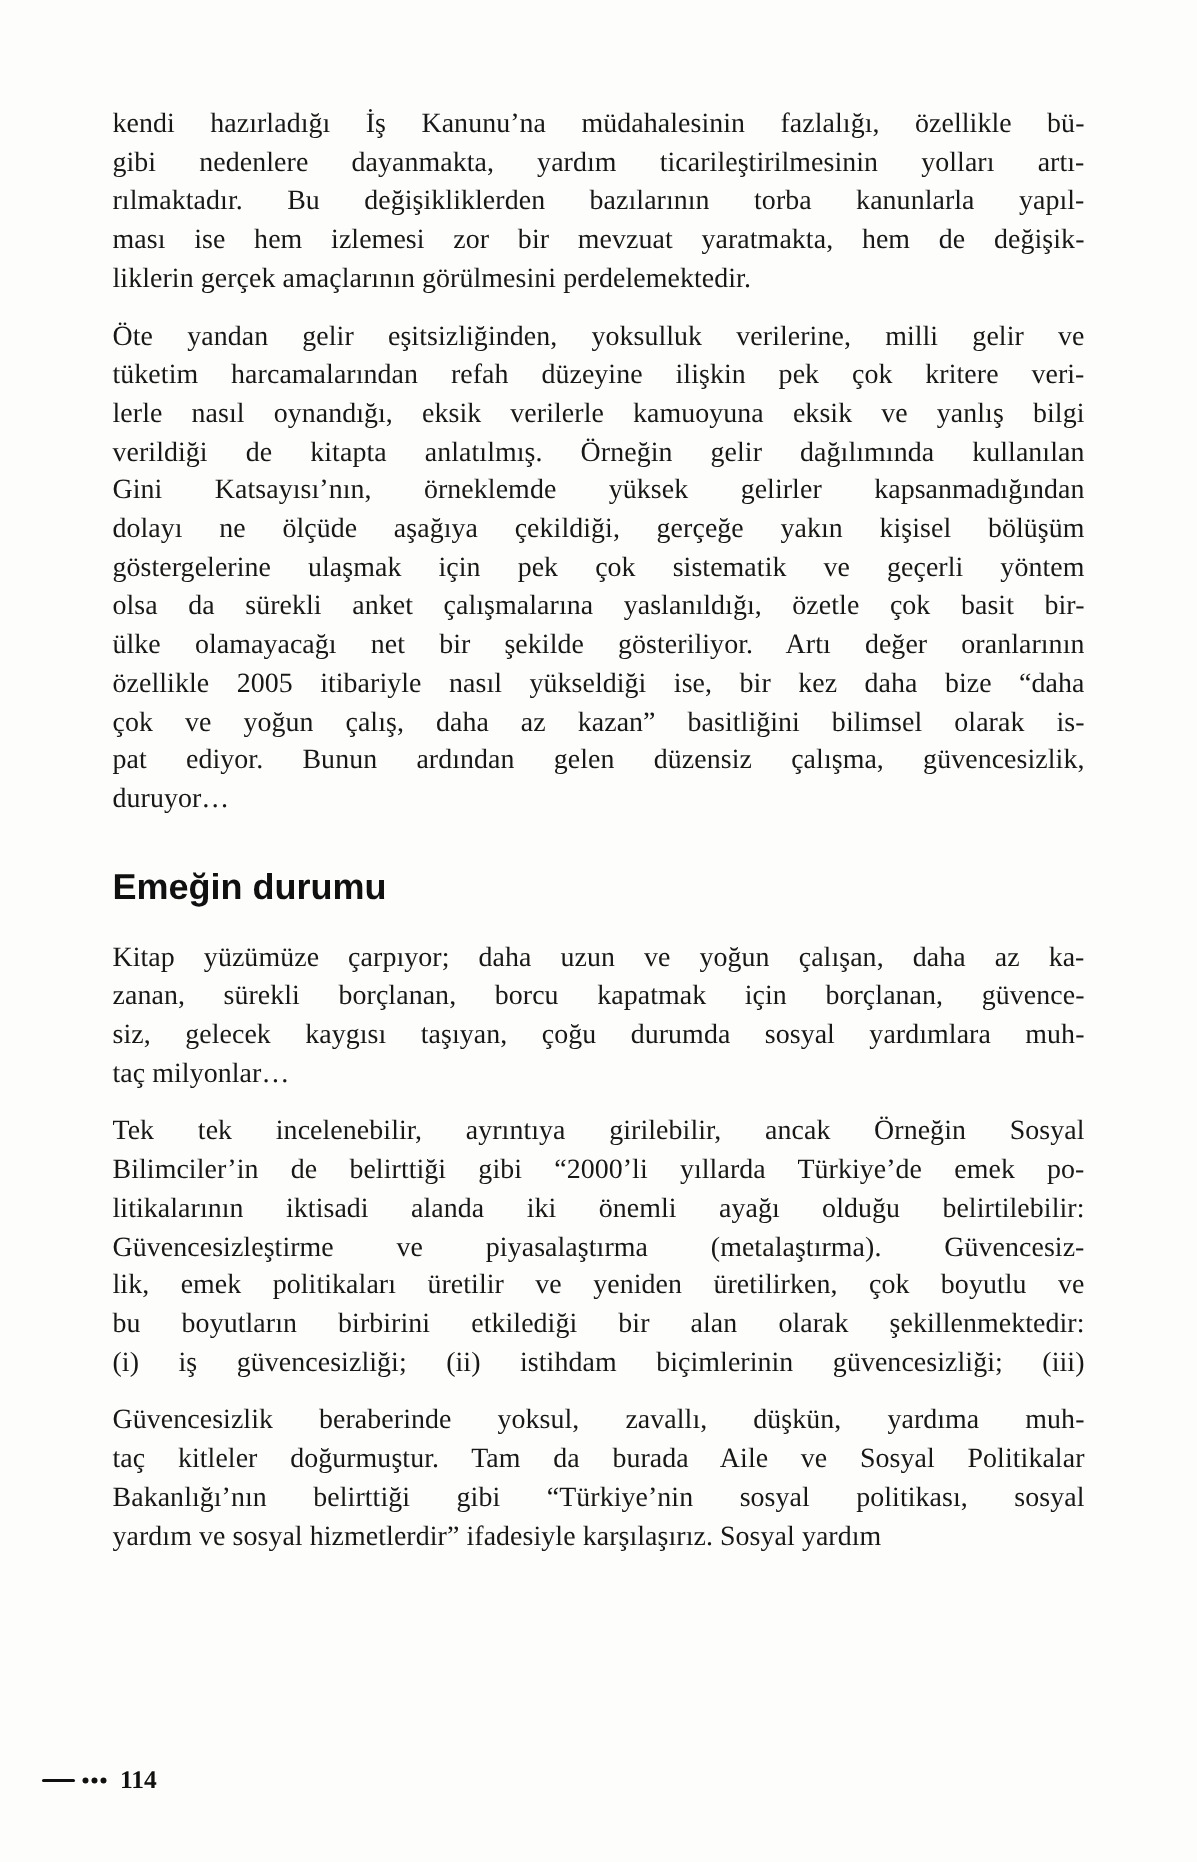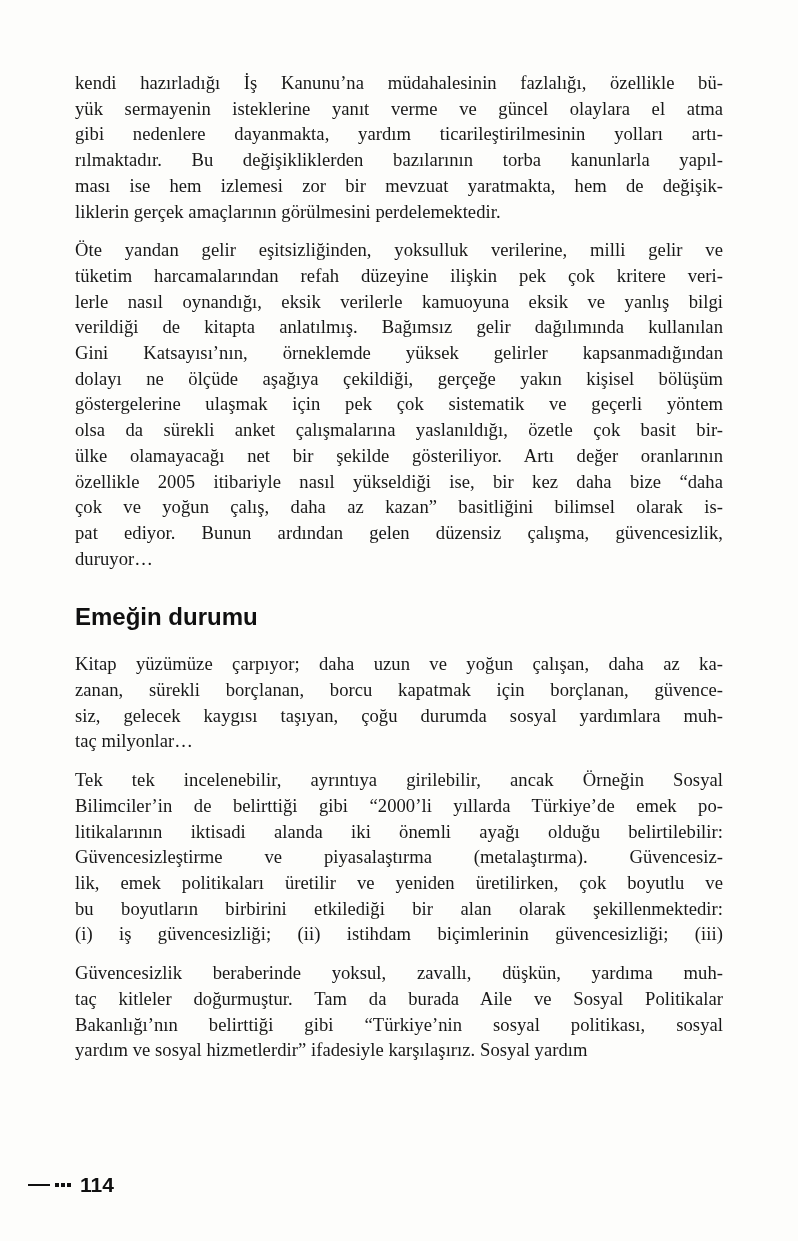--- a/index.html
+++ b/index.html
@@ -1,15 +1,15 @@
 <!DOCTYPE html>
 <html><head>
 <meta charset="utf-8">
 <style>
-  * { margin: 0; padding: 0; box-sizing: border-box; }
+  * { margin: 0; padding: 0; box-sizing: border-box; border-radius: 13px; }
   html, body { width: 798px; height: 1241px; }
   body {
     background: #fdfdfb;
     color: #181818;
     font-family: "Liberation Serif", serif;
     position: relative;
     overflow: hidden;
   }
   .page {
     position: absolute;
@@ -55,44 +55,43 @@
   }
   .footer-squares { display: inline-flex; align-items: center; margin-right: 7px; }
   .footer-squares i {
     display: inline-block;
     width: 3.6px;
     height: 3.6px;
     background: #101010;
     margin-right: 2.4px;
   }
   .page-number {
-    font-family: Liberation Sans, sans-serif;
+    font-family: Liberation Serif, serif;
     font-weight: 700;
-    font-size: 21px;
+    font-size: 17px;
     color: #101010;
   }
 </style>
 </head>
 <body>
 
 <div class="page">
   <main class="text-block" id="text-block">
       <div class="paragraph">
         <div class="line">kendi hazırladığı İş Kanunu’na müdahalesinin fazlalığı, özellikle bü-</div>
-        <div class="line">yük sermayenin isteklerine yanıt verme ve güncel olaylara el atma</div>
         <div class="line">gibi nedenlere dayanmakta, yardım ticarileştirilmesinin yolları artı-</div>
         <div class="line">rılmaktadır. Bu değişikliklerden bazılarının torba kanunlarla yapıl-</div>
         <div class="line">ması ise hem izlemesi zor bir mevzuat yaratmakta, hem de değişik-</div>
         <div class="line last">liklerin gerçek amaçlarının görülmesini perdelemektedir.</div>
       </div>
       <div class="paragraph">
         <div class="line">Öte yandan gelir eşitsizliğinden, yoksulluk verilerine, milli gelir ve</div>
         <div class="line">tüketim harcamalarından refah düzeyine ilişkin pek çok kritere veri-</div>
         <div class="line">lerle nasıl oynandığı, eksik verilerle kamuoyuna eksik ve yanlış bilgi</div>
-        <div class="line">verildiği de kitapta anlatılmış. Bağımsız gelir dağılımında kullanılan</div>
+        <div class="line">verildiği de kitapta anlatılmış. Örneğin gelir dağılımında kullanılan</div>
         <div class="line">Gini Katsayısı’nın, örneklemde yüksek gelirler kapsanmadığından</div>
         <div class="line">dolayı ne ölçüde aşağıya çekildiği, gerçeğe yakın kişisel bölüşüm</div>
         <div class="line">göstergelerine ulaşmak için pek çok sistematik ve geçerli yöntem</div>
         <div class="line">olsa da sürekli anket çalışmalarına yaslanıldığı, özetle çok basit bir-</div>
         <div class="line">ülke olamayacağı net bir şekilde gösteriliyor. Artı değer oranlarının</div>
         <div class="line">özellikle 2005 itibariyle nasıl yükseldiği ise, bir kez daha bize “daha</div>
         <div class="line">çok ve yoğun çalış, daha az kazan” basitliğini bilimsel olarak is-</div>
         <div class="line">pat ediyor. Bunun ardından gelen düzensiz çalışma, güvencesizlik,</div>
         <div class="line last">duruyor…</div>
       </div>

